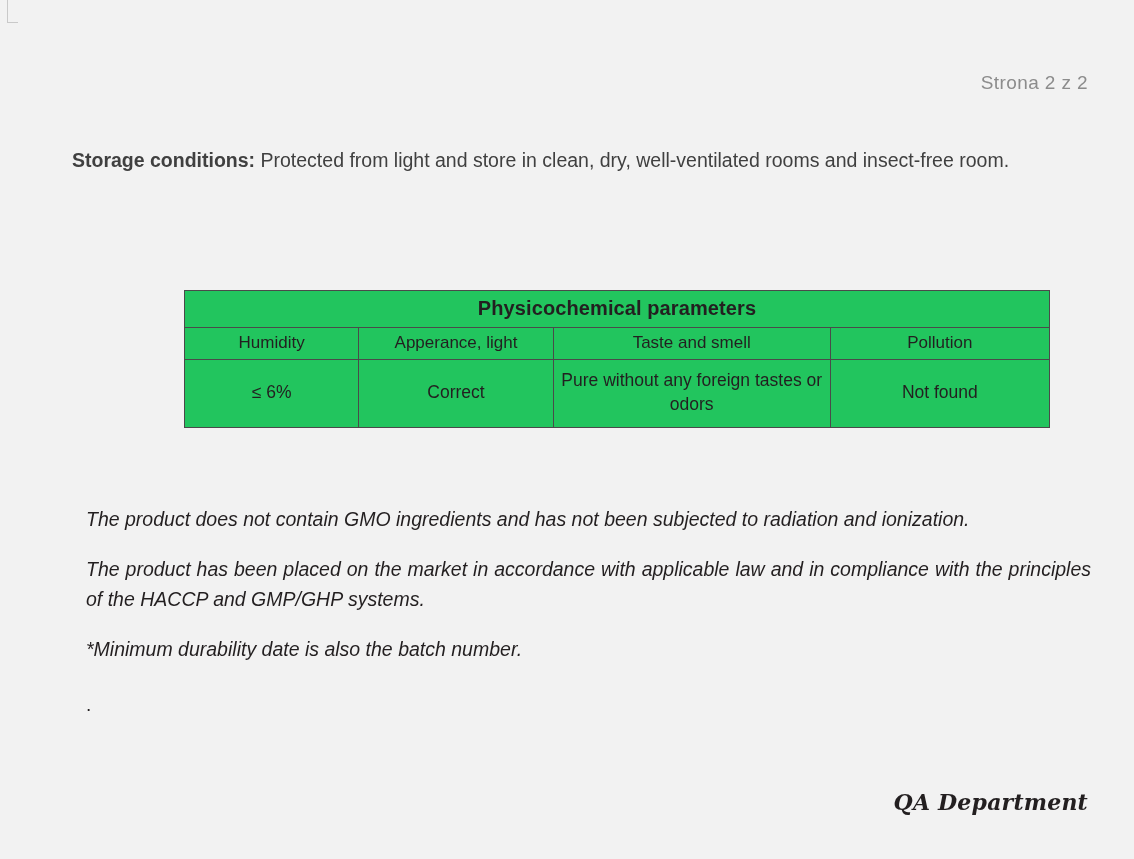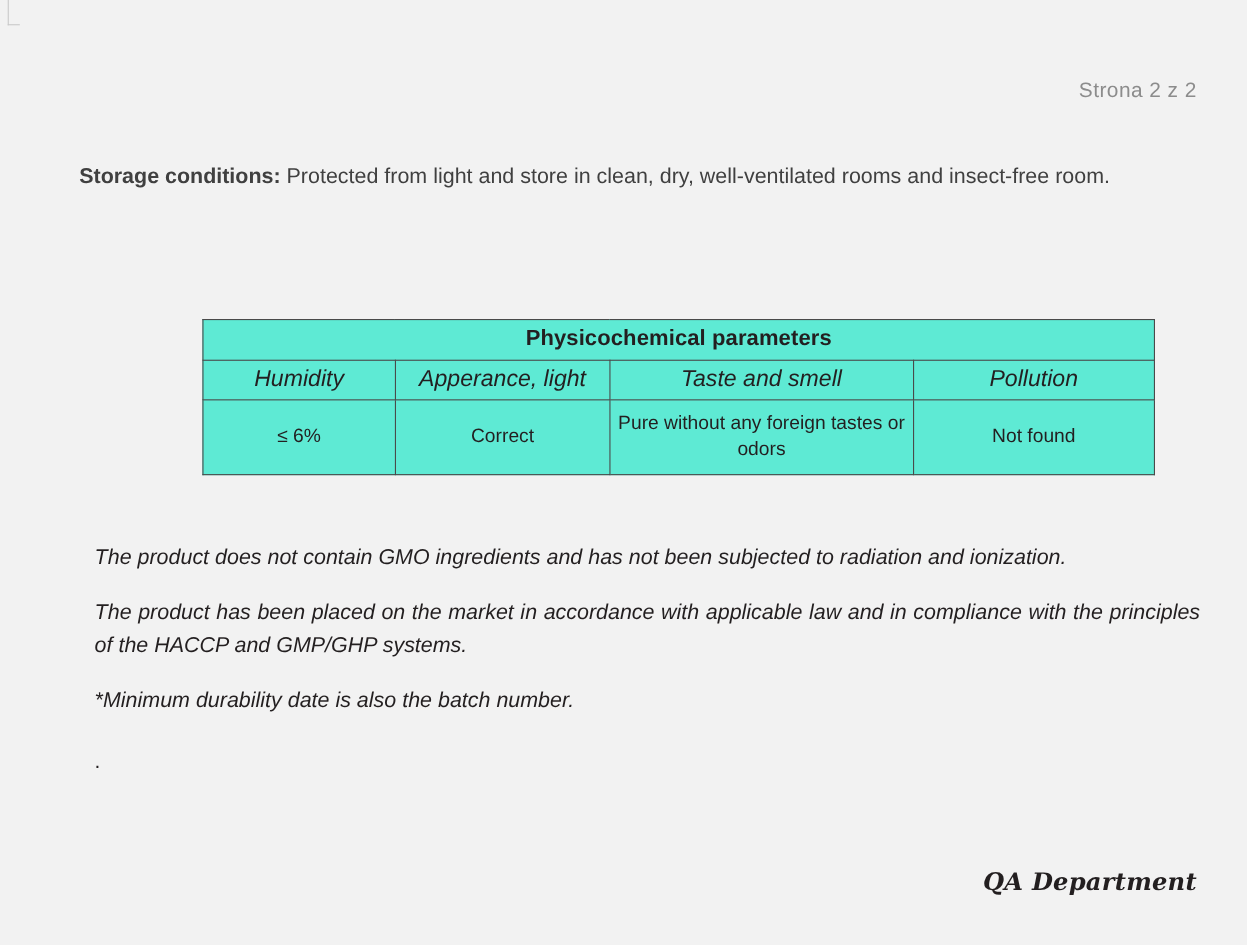--- a/index.html
+++ b/index.html
@@ -58,55 +58,55 @@
     left: 72px;
     top: 190px;
     width: 1000px;
   }
   table.pc-table {
     position: absolute;
     left: 184px;
     top: 290px;
     width: 866px;
     border-collapse: collapse;
-    background: #5eead4;
+    background: #22c55e;
   }
   table.pc-table td, table.pc-table th {
     border: 1px solid #4a4a4a;
     text-align: center;
     vertical-align: middle;
     color: #231f20;
   }
   table.pc-table th.title {
     font-size: 20px;
     font-weight: bold;
     padding: 6px 4px 7px;
     letter-spacing: 0.1px;
   }
   table.pc-table td.subhead {
-    font-size: 21px;
-    font-style: italic;
+    font-size: 17px;
     padding: 5px 4px 6px;
   }
   table.pc-table td.value {
     font-size: 17.5px;
     padding: 9px 6px 11px;
     line-height: 1.35;
   }
   .col-humidity { width: 172px; }
   .col-appearance { width: 192px; }
   .col-taste { width: 282px; }
   .col-pollution { width: 220px; }
 
   .note {
     position: absolute;
     font-size: 19.5px;
     font-style: italic;
     line-height: 1.55;
     color: #231f20;
+    margin-top: 12px;
   }
   .note-1 { left: 86px; top: 492px; width: 980px; }
   .note-2 { left: 86px; top: 542px; width: 1005px; text-align: justify; }
   .note-3 { left: 86px; top: 622px; width: 900px; }
   .note-dot { left: 86px; top: 678px; font-size: 19px; font-style: normal; }
 
   .signature {
     position: absolute;
     right: 46px;
     bottom: 44px;

